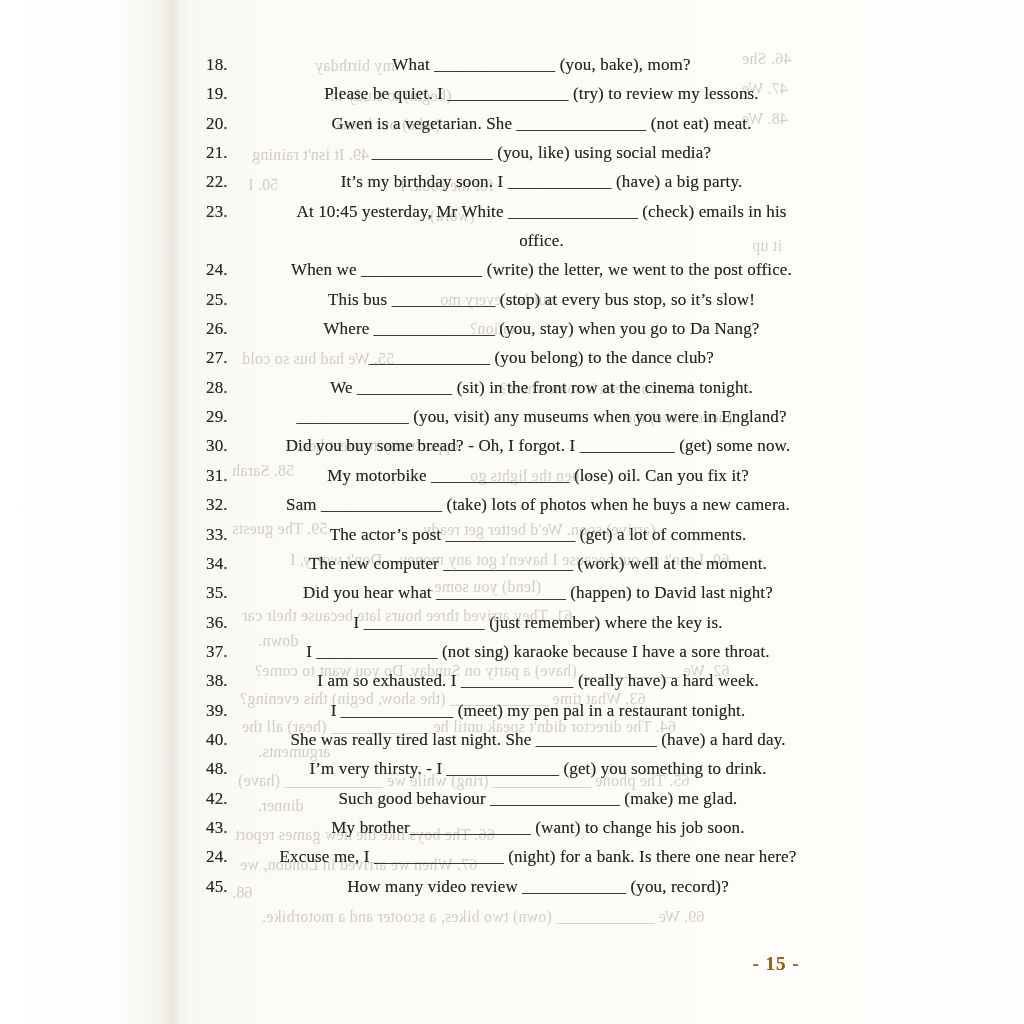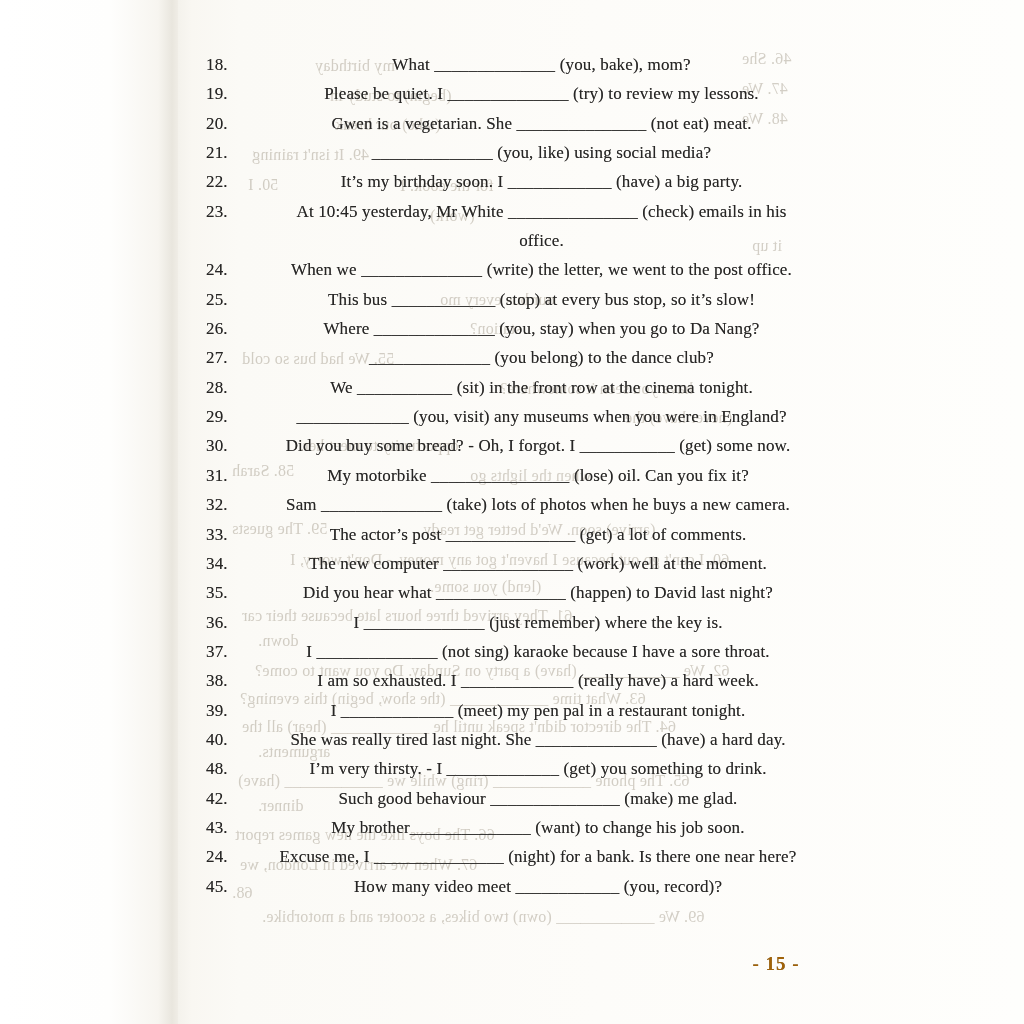--- a/index.html
+++ b/index.html
@@ -248,19 +248,19 @@
       </div>
       <div class="item group-b">
         <span class="num">24.</span>
         <div class="text">
           <div class="line">Excuse me, I _______________ (night) for a bank. Is there one near here?</div>
         </div>
       </div>
       <div class="item group-b">
         <span class="num">45.</span>
         <div class="text">
-          <div class="line">How many video meet ____________ (you, record)?</div>
+          <div class="line">How many video review ____________ (you, record)?</div>
         </div>
       </div>
     </div>
 
   <div class="page-number">- 15 -</div>
 </div>
 
 </body></html>

